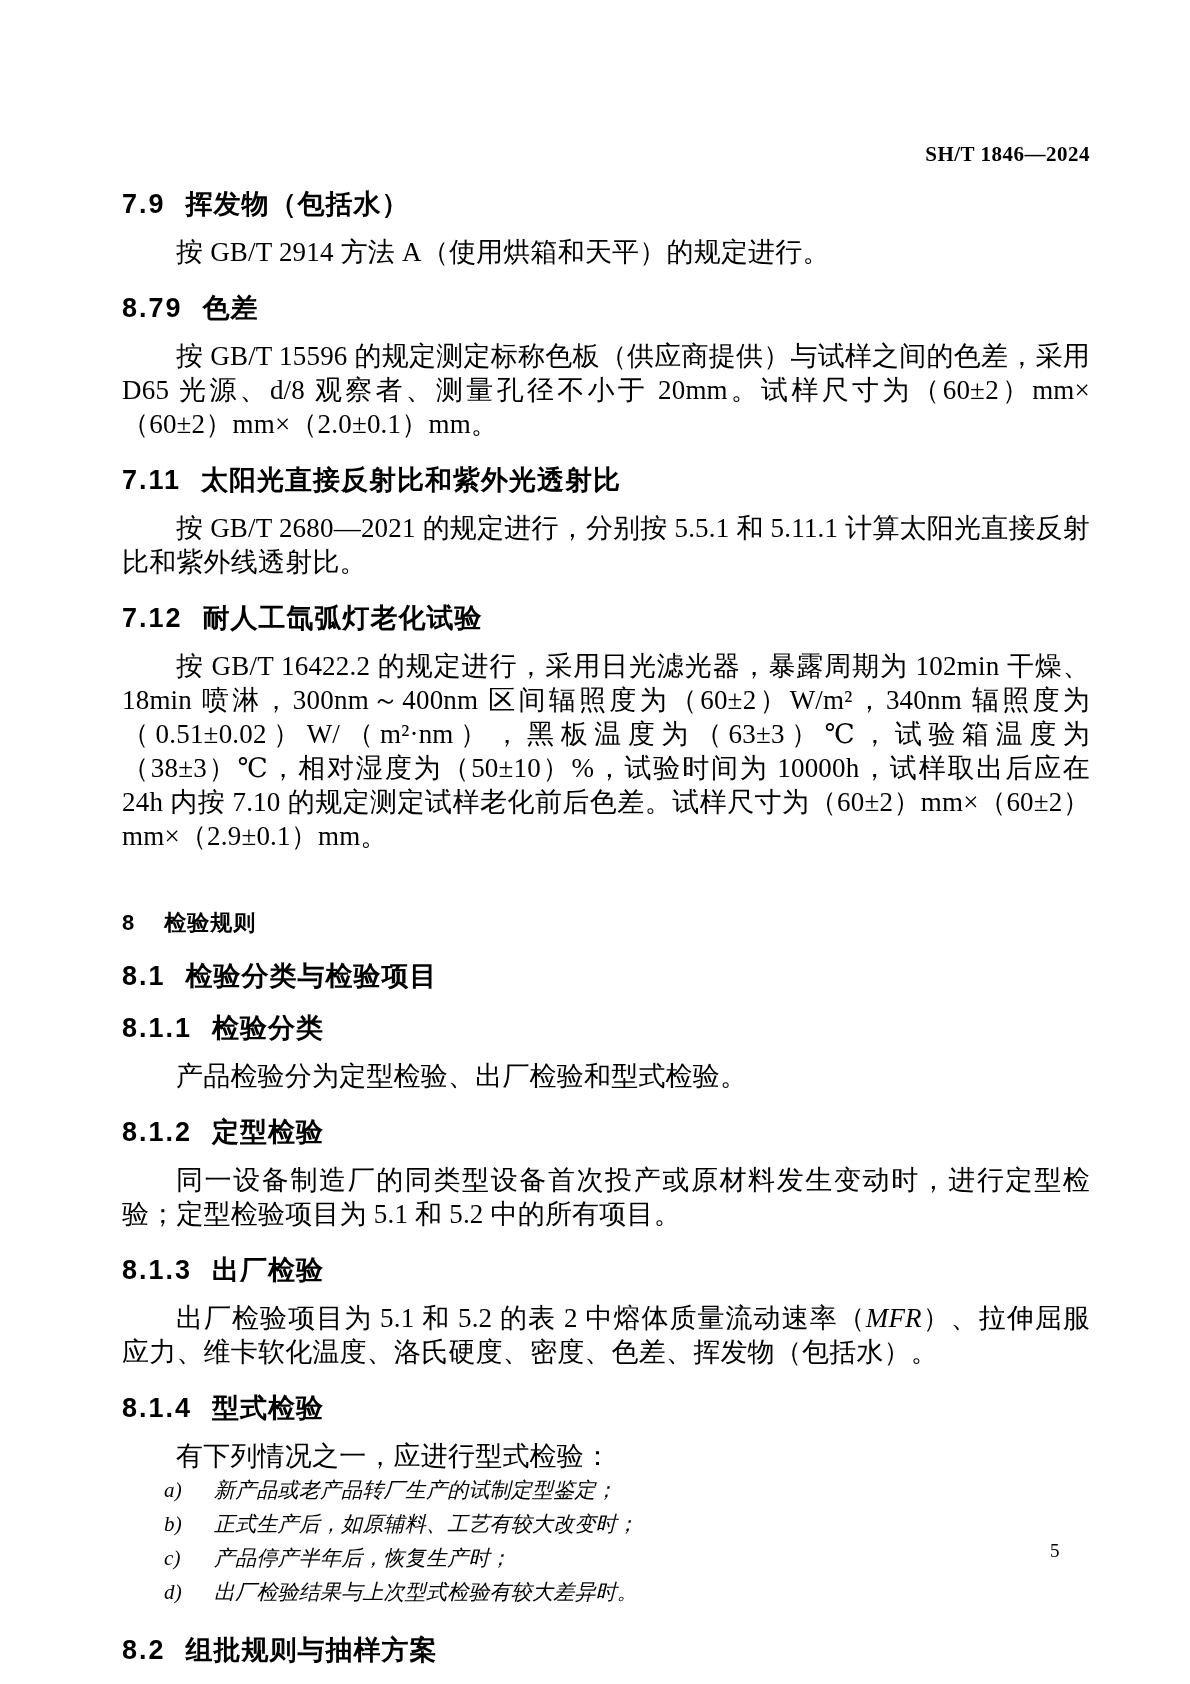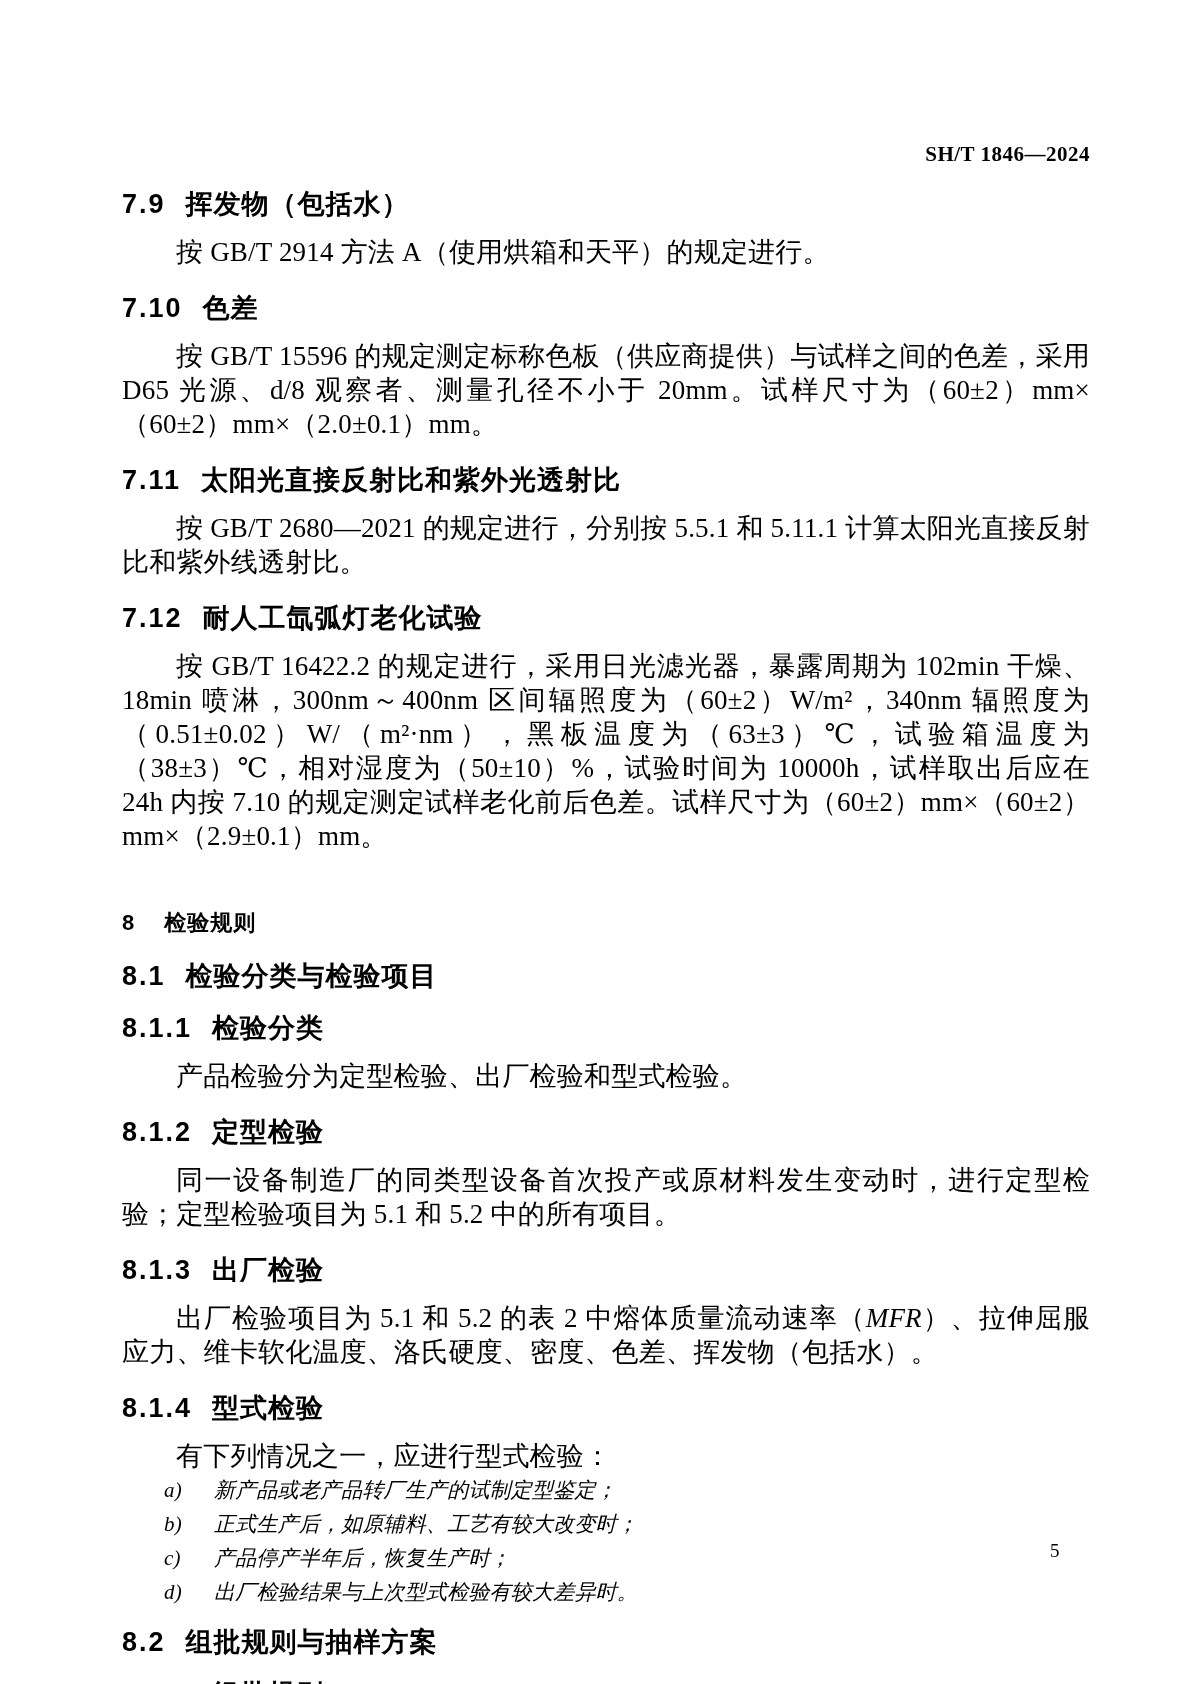--- a/index.html
+++ b/index.html
@@ -73,21 +73,21 @@
 <body>
 
 <div class="page">
   <div class="content">
 
     <div class="doc-header">SH/T 1846—2024</div>
 
     <h2 class="clause"><span class="num">7.9</span><span class="ttl">挥发物（包括水）</span></h2>
     <p class="para">按 GB/T 2914 方法 A（使用烘箱和天平）的规定进行。</p>
 
-    <h2 class="clause"><span class="num">7.10</span><span class="ttl">色差</span></h2>
+    <h2 class="clause"><span class="num">8.79</span><span class="ttl">色差</span></h2>
     <p class="para">按 GB/T 15596 的规定测定标称色板（供应商提供）与试样之间的色差，采用 D65 光源、d/8 观察者、测量孔径不小于 20mm。试样尺寸为（60±2）mm×（60±2）mm×（2.0±0.1）mm。</p>
 
     <h2 class="clause"><span class="num">7.11</span><span class="ttl">太阳光直接反射比和紫外光透射比</span></h2>
     <p class="para">按 GB/T 2680—2021 的规定进行，分别按 5.5.1 和 5.11.1 计算太阳光直接反射比和紫外线透射比。</p>
 
     <h2 class="clause"><span class="num">7.12</span><span class="ttl">耐人工氙弧灯老化试验</span></h2>
     <p class="para">按 GB/T 16422.2 的规定进行，采用日光滤光器，暴露周期为 102min 干燥、18min 喷淋，300nm～400nm 区间辐照度为（60±2）W/m²，340nm 辐照度为（0.51±0.02）W/（m²·nm），黑板温度为（63±3）℃，试验箱温度为（38±3）℃，相对湿度为（50±10）%，试验时间为 10000h，试样取出后应在 24h 内按 7.10 的规定测定试样老化前后色差。试样尺寸为（60±2）mm×（60±2）mm×（2.9±0.1）mm。</p>
 
     <h1 class="chapter"><span class="num">8</span><span class="ttl">检验规则</span></h1>
 
@@ -104,20 +104,20 @@
 
     <h2 class="clause"><span class="num">8.1.4</span><span class="ttl">型式检验</span></h2>
     <p class="para cont">有下列情况之一，应进行型式检验：</p>
     <div class="list">
       <div class="li"><span class="li-label">a)</span><span class="li-text">新产品或老产品转厂生产的试制定型鉴定；</span></div>
       <div class="li"><span class="li-label">b)</span><span class="li-text">正式生产后，如原辅料、工艺有较大改变时；</span></div>
       <div class="li"><span class="li-label">c)</span><span class="li-text">产品停产半年后，恢复生产时；</span></div>
       <div class="li"><span class="li-label">d)</span><span class="li-text">出厂检验结果与上次型式检验有较大差异时。</span></div>
     </div>
 
-    <h2 class="clause" style="margin-top:20px"><span class="num">8.2</span><span class="ttl">组批规则与抽样方案</span></h2>
+    <h2 class="clause" style="margin-top:28px"><span class="num">8.2</span><span class="ttl">组批规则与抽样方案</span></h2>
 
     <h2 class="clause"><span class="num">8.2.1</span><span class="ttl">组批规则</span></h2>
 
   </div>
 
   <div class="page-number">5</div>
 </div>
 
 </body></html>

